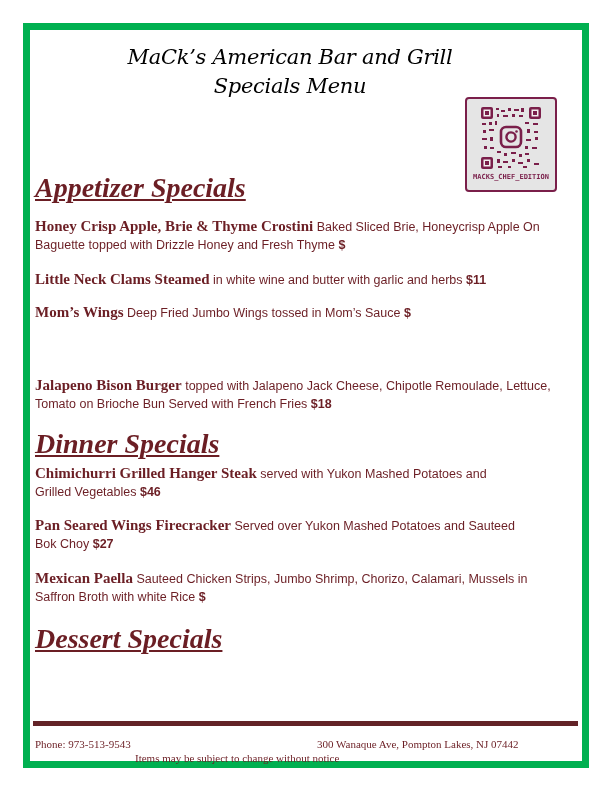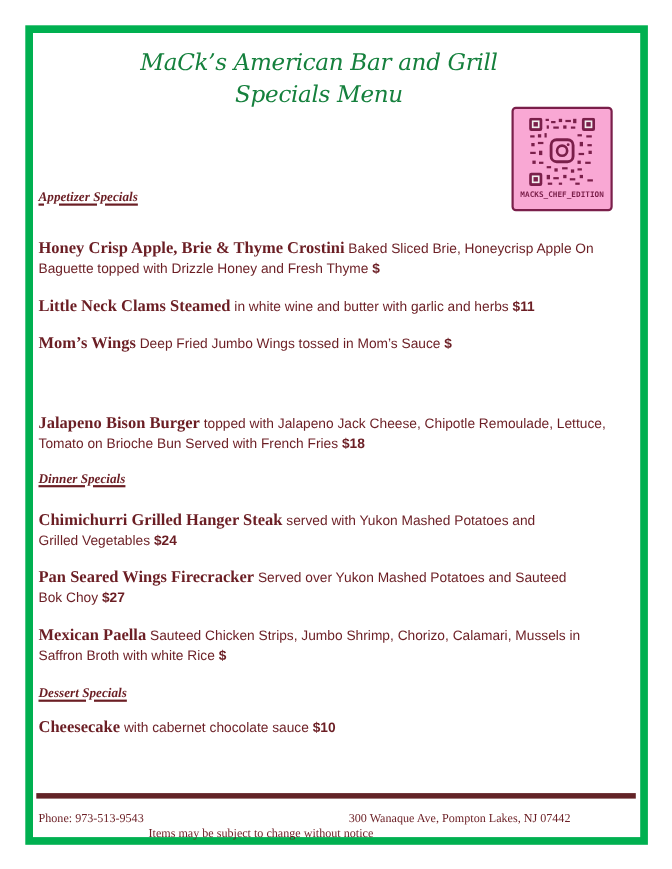--- a/index.html
+++ b/index.html
@@ -1,23 +1,23 @@
 <!DOCTYPE html>
 <html><head>
 <meta charset="utf-8">
 <style>
   html, body { margin:0; padding:0; background:#ffffff; }
   body { width:611px; height:790px; position:relative; overflow:hidden; font-family:"Liberation Sans", sans-serif; }
   .frame { position:absolute; left:23px; top:23px; width:552px; height:731px; border:7px solid #00b050; background:#fff; }
-  .title { position:absolute; left:80px; top:13px; width:360px; text-align:center; font-family:"DejaVu Serif", serif; font-style:italic; color:#15803d; font-size:21px; line-height:29px; letter-spacing:-0.3px; }
+  .title { position:absolute; left:80px; top:13px; width:360px; text-align:center; font-family:"DejaVu Serif", serif; font-style:italic; color:#000000; font-size:21px; line-height:29px; letter-spacing:-0.3px; }
   .follow { position:absolute; left:442px; top:34px; width:100px; text-align:center; font-family:"Liberation Serif", serif; font-style:italic; font-weight:bold; font-size:11.5px; line-height:14px; color:#1a1a1a; }
-  .qr { position:absolute; left:435px; top:67px; width:92px; height:95px; background:#f9a8d4; border:2px solid #7a1f4a; border-radius:4px; box-sizing:border-box; }
+  .qr { position:absolute; left:435px; top:67px; width:92px; height:95px; background:#e5e5e5; border:2px solid #7a1f4a; border-radius:4px; box-sizing:border-box; }
   .qr svg { position:absolute; left:14px; top:8px; }
   .qr .handle { position:absolute; left:0; right:0; bottom:9px; text-align:center; font-family:"DejaVu Sans Mono", monospace; font-size:7px; font-weight:bold; color:#7a1f4a; letter-spacing:0; }
-  .section { position:absolute; left:5px; font-family:"Liberation Serif", serif; font-style:italic; font-weight:bold; color:#6b1e24; font-size:12px; text-decoration:underline; text-decoration-thickness:2px; text-underline-offset:2px; }
+  .section { position:absolute; left:5px; font-family:"Liberation Serif", serif; font-style:italic; font-weight:bold; color:#6b1e24; font-size:28px; text-decoration:underline; text-decoration-thickness:2px; text-underline-offset:2px; }
   .item { position:absolute; left:5px; width:540px; color:#6b1e24; font-size:12.5px; line-height:18px; }
   .item .name { font-family:"Liberation Serif", serif; font-weight:bold; font-size:15px; }
   .item .desc { font-family:"Liberation Sans", sans-serif; }
   .item .price { font-weight:bold; }
   .rule { position:absolute; left:3px; width:545px; top:691px; height:5px; background:#632327; }
   .footer { position:absolute; font-family:"Liberation Serif", serif; color:#6b1e24; font-size:11px; }
 </style>
 </head>
 <body>
 
@@ -114,41 +114,36 @@
     <span class="name">Jalapeno Bison Burger</span>
     <span class="desc">topped with Jalapeno Jack Cheese, Chipotle Remoulade, Lettuce, Tomato on Brioche Bun Served with French Fries</span>
     <span class="price">$18</span>
   </div>
 
   <div class="section" style="top:398px">Dinner Specials</div>
 
   <div class="item" style="top:434px; width:490px">
     <span class="name">Chimichurri Grilled Hanger Steak</span>
     <span class="desc">served with Yukon Mashed Potatoes and Grilled Vegetables</span>
-    <span class="price">$24</span>
+    <span class="price">$46</span>
   </div>
 
   <div class="item" style="top:486px; width:490px">
     <span class="name">Pan Seared Wings Firecracker</span>
     <span class="desc">Served over Yukon Mashed Potatoes and Sauteed Bok Choy</span>
     <span class="price">$27</span>
   </div>
 
   <div class="item" style="top:539px; width:520px">
     <span class="name">Mexican Paella</span>
     <span class="desc">Sauteed Chicken Strips, Jumbo Shrimp, Chorizo, Calamari, Mussels in Saffron Broth with white Rice</span>
     <span class="price">$</span>
   </div>
 
   <div class="section" style="top:593px">Dessert Specials</div>
 
-  <div class="item" style="top:622px">
-    <span class="name">Cheesecake</span>
-    <span class="desc">with cabernet chocolate sauce</span>
-    <span class="price">$10</span>
-  </div>
 
   <div class="rule"></div>
 
   <div class="footer" style="left:5px; top:708px">Phone: 973-513-9543</div>
   <div class="footer" style="left:287px; top:708px">300 Wanaque Ave, Pompton Lakes, NJ 07442</div>
   <div class="footer" style="left:105px; top:722px">Items may be subject to change without notice</div>
 </div>
 
 </body></html>

